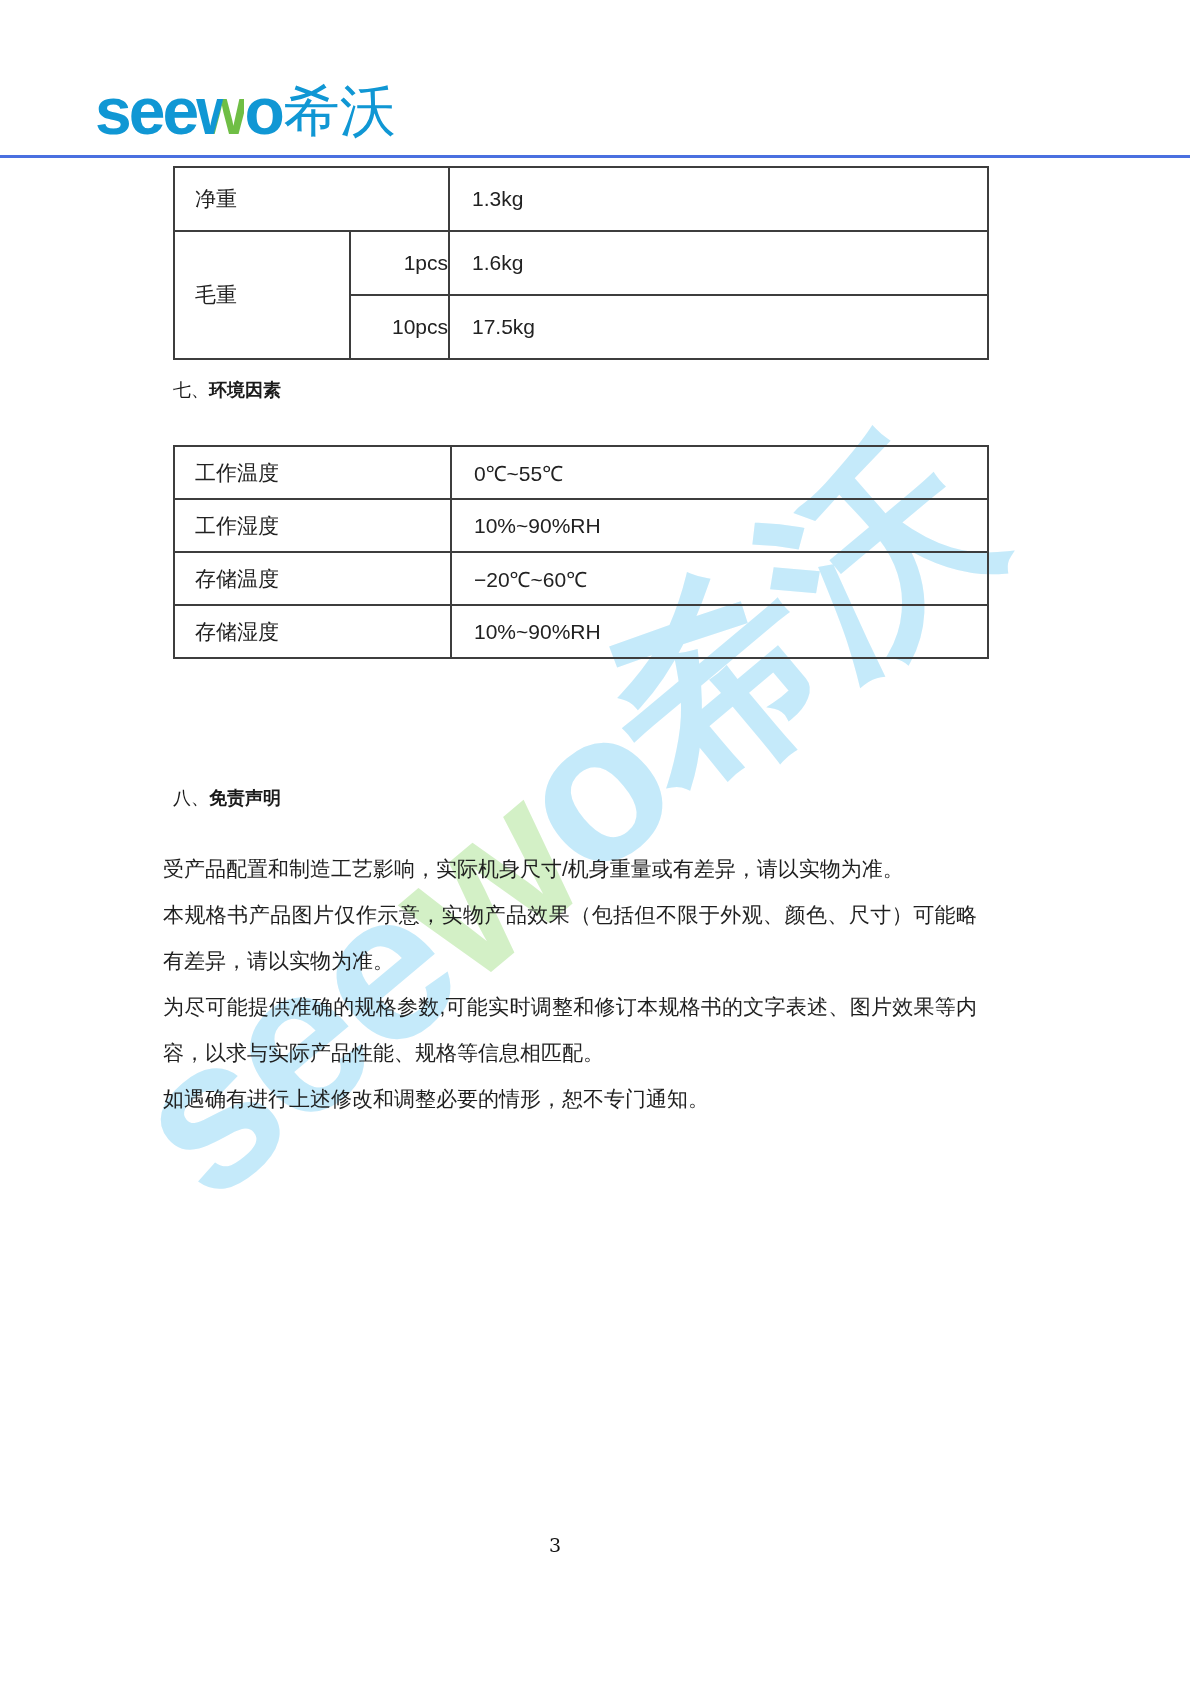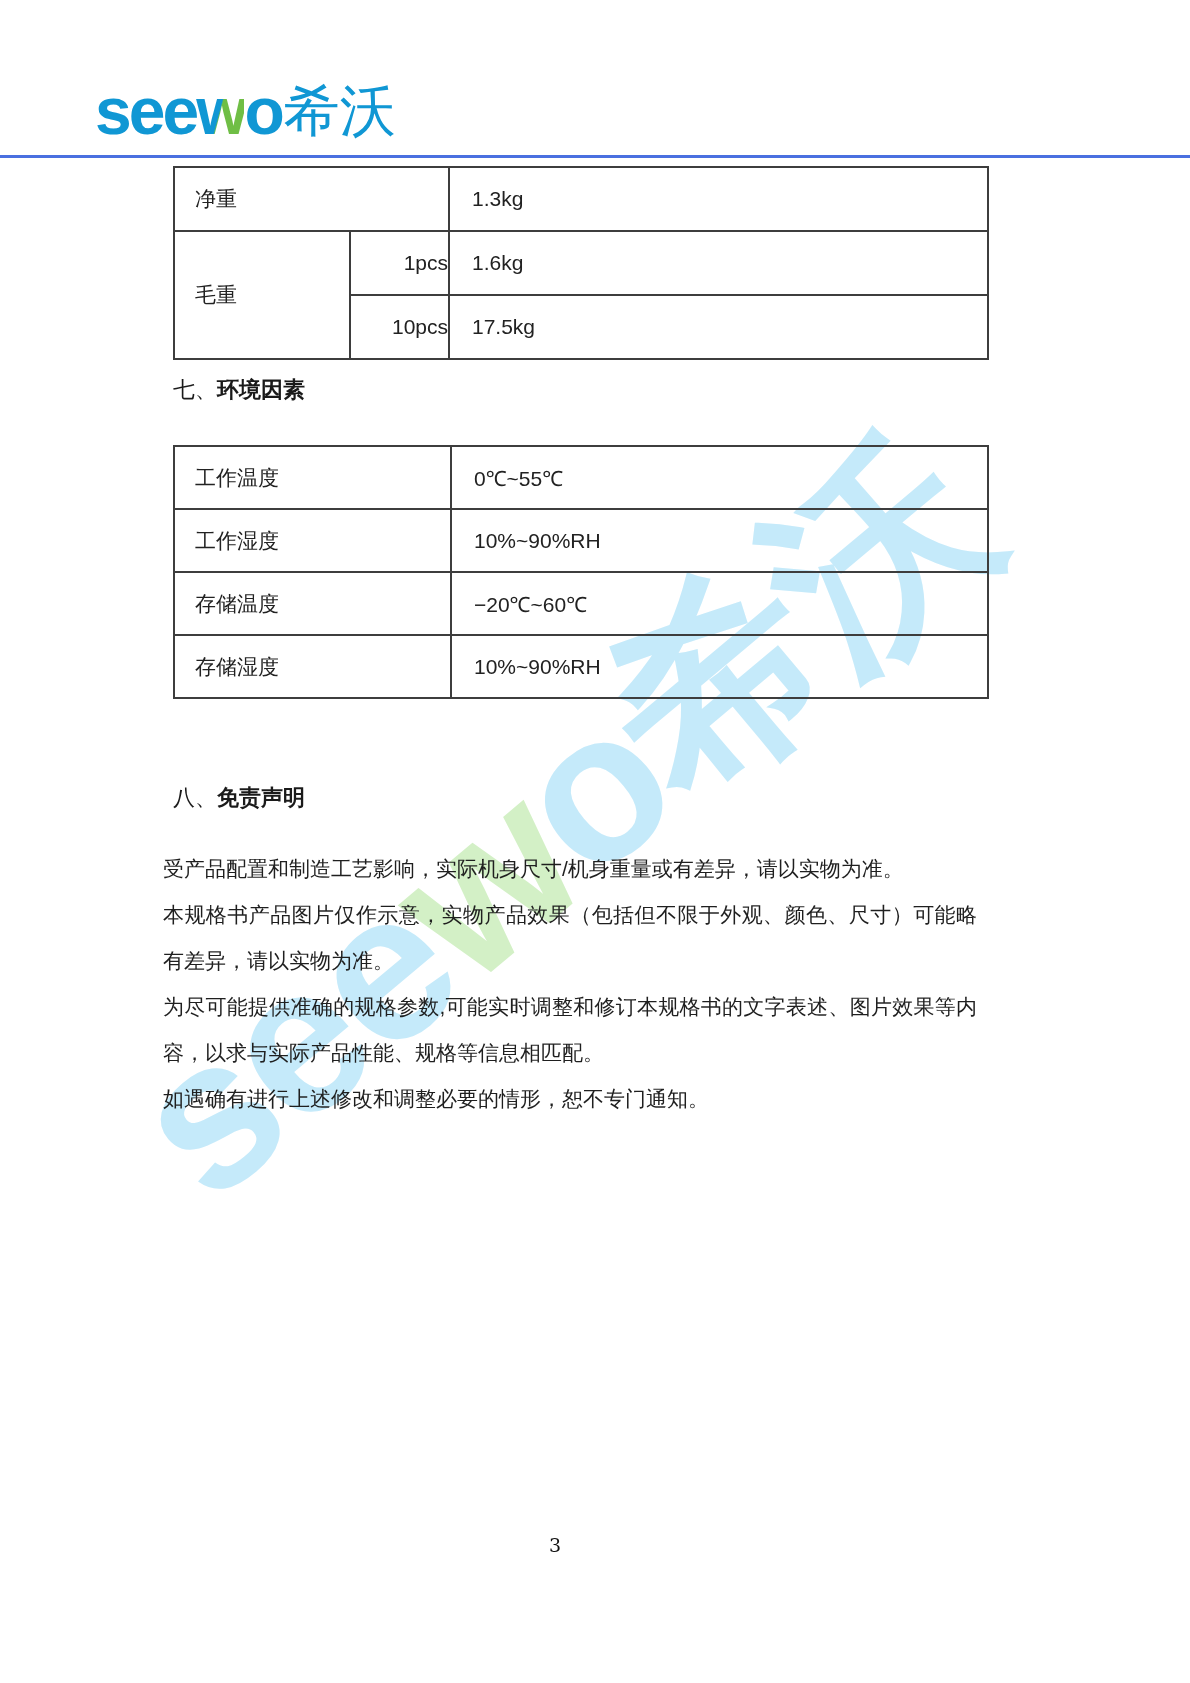--- a/index.html
+++ b/index.html
@@ -42,28 +42,28 @@
   }
   .tbl-weight { position:absolute; left:173px; top:166px; width:814px; }
   .tbl-weight tr { height:64px; }
   .tbl-weight col.c1 { width:176px; }
   .tbl-weight col.c2 { width:99px; }
   .tbl-weight col.c3 { width:539px; }
   .tbl-weight td.sub { padding-left:15px;text-align:right; }
   .tbl-weight td.val { padding-left:22px; }
 
   .tbl-env { position:absolute; left:173px; top:445px; width:814px; }
-  .tbl-env tr { height:63px; }
+  .tbl-env tr { height:53px; }
   .tbl-env col.c1 { width:277px; }
   .tbl-env col.c2 { width:537px; }
   .tbl-env td.val { padding-left:22px; }
 
   
   .section-heading {
-    position:absolute; left:173px; font-size:22px; color:#1a1a1a; line-height:28px;
+    position:absolute; left:173px; font-size:18px; color:#1a1a1a; line-height:28px;
   }
   .section-heading .num { font-weight:normal; }
   .section-heading .ttl { font-weight:bold; }
   .h-env  { top:376px; }
   .h-disc { top:784px;font-family:Liberation Serif, serif; }
 
   .disclaimer {
     position:absolute; left:163px; top:846px; width:814px;
     font-size:21px; line-height:46px; color:#1f1f1f;
     text-align:justify;

